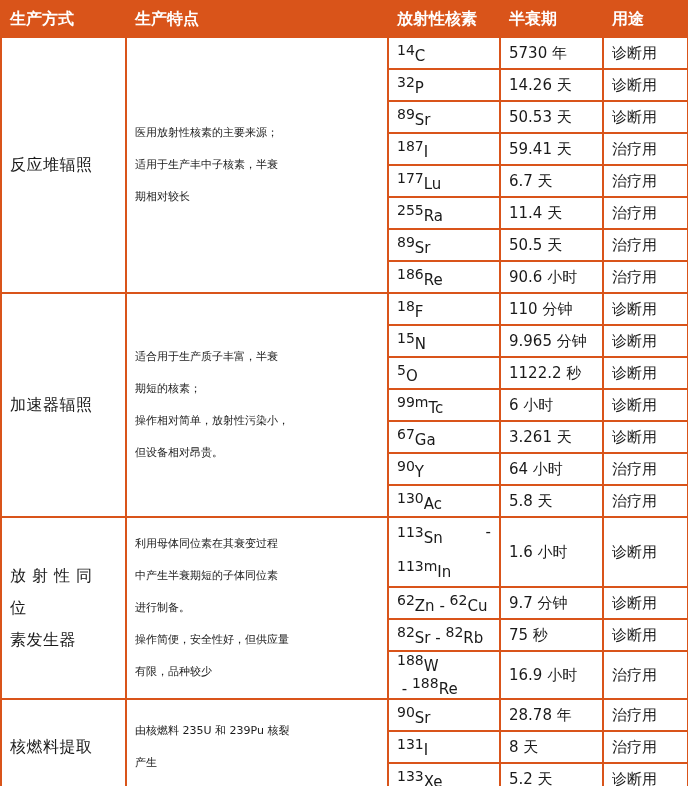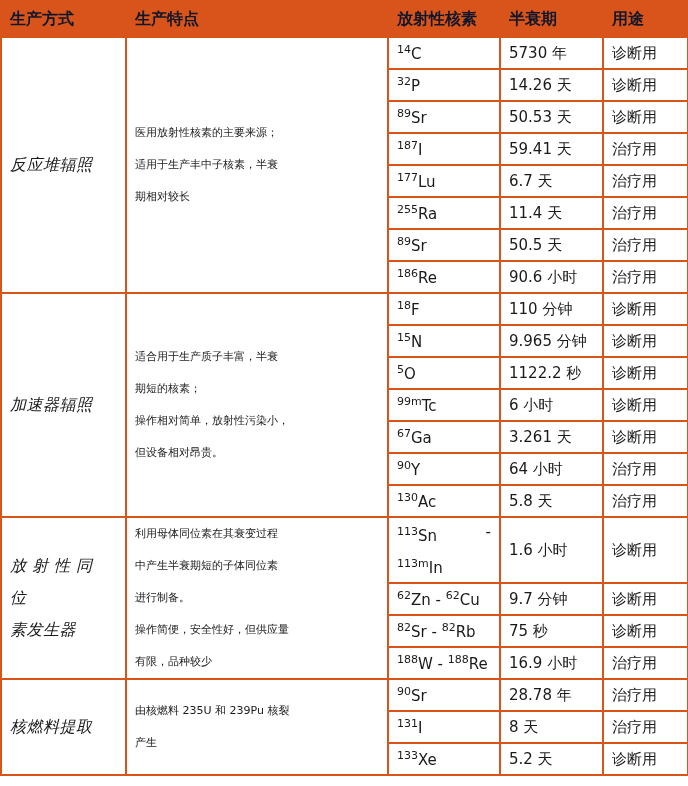--- a/index.html
+++ b/index.html
@@ -12,31 +12,31 @@
     font-size: 15px;
   }
   table.isotopes th, table.isotopes td {
     border: 2px solid #d9541a;
     padding: 0 8px;
     text-align: left;
     vertical-align: middle;
   }
   table.isotopes thead th {
     background: #d9541a;
-    color: #0f172a;
+    color: #ffffff;
     font-weight: bold;
     height: 34px;
     font-size: 16px;
     border-color: #d9541a;
   }
   table.isotopes tbody td { height: 30px; }
-  td.method { font-size: 16px; letter-spacing: 0.5px; font-style: italic; }
+  td.method { font-size: 16px; letter-spacing: 0.5px; }
   td.method.spaced { letter-spacing: 6px; line-height: 32px; }
   td.features { font-size: 11px; line-height: 32px; padding-left: 10px; }
-  td.nuclide sup { font-size: 11px; vertical-align: 6px; }
+  td.nuclide sup { font-size: 14px; vertical-align: 6px; }
   td.nuclide.two-line { line-height: 28px; }
   td.nuclide.two-line .dash { float: right; }
   .tall { height: 61px !important; margin-top: 36px; }
 </style>
 </head>
 <body>
 
 <table class="isotopes">
   <colgroup>
     <col style="width:125px">

